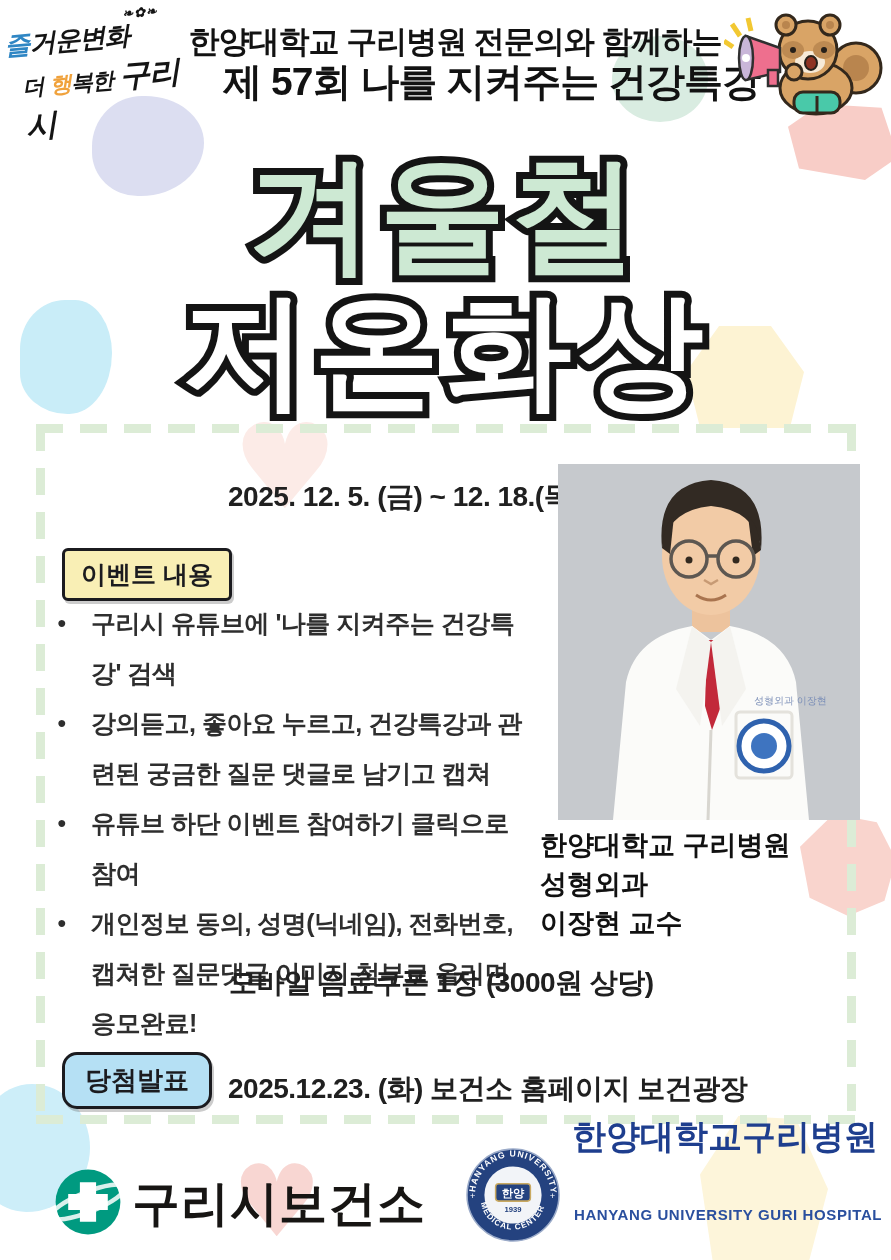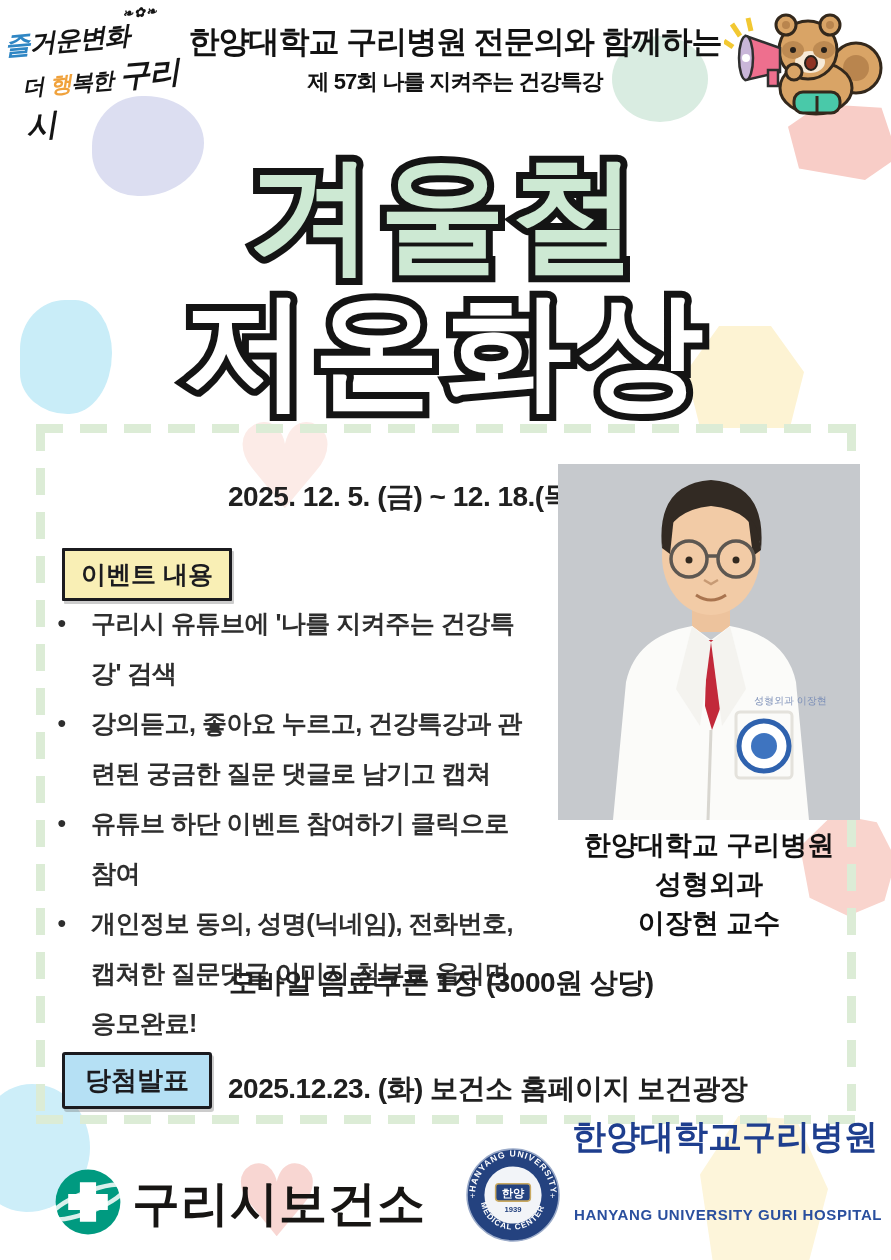--- a/index.html
+++ b/index.html
@@ -26,21 +26,21 @@
                color:#141414; transform:rotate(-5deg); }
   .city-logo .leaves { position:absolute; left:120px; top:-12px; font-size:13px; letter-spacing:1px; }
   .city-logo .l1 { font-size:26px; letter-spacing:-1px; }
   .city-logo .l2 { font-size:22px; margin-top:2px; padding-left:14px; letter-spacing:-1px; }
   .city-logo .acc-blue { color:#2f86c4; }
   .city-logo .acc-orange { color:#f0a23c; }
   .city-logo .city-big { font-size:31px; }
   .head-sub { position:absolute; left:150px; top:22px; width:610px; z-index:2;
               text-align:center; font-weight:900; color:#121212; letter-spacing:-1px; }
   .head-sub .hs1 { font-size:31px; line-height:40px; }
-  .head-sub .hs2 { font-size:22px; line-height:40px; }
+  .head-sub .hs2 { font-size:39px; line-height:40px;text-align:right; }
   .mascot { position:absolute; left:724px; top:10px; width:160px; height:108px; z-index:2; }
 
   
   .big-title { position:absolute; left:0; width:891px; text-align:center; z-index:1;
                font-weight:900; letter-spacing:6px; }
   .big-title.t1 { top:132px; font-size:126px; }
   .big-title.t2 { top:268px; font-size:126px; }
   .big-title .layer { display:block; }
   .big-title .layer-stroke { position:absolute; left:0; right:0; top:0;
         -webkit-text-stroke:14px #141414; color:#141414; }
@@ -56,39 +56,39 @@
   .dash-top { top:0; } .dash-bottom { bottom:0; }
   .dash-left, .dash-right { top:0; width:9px; height:100%;
         background-image:repeating-linear-gradient(180deg, var(--dash-green,#dcecd6) 0 27px, transparent 27px 44px); }
   .dash-left { left:0; } .dash-right { right:0; }
 
   
   .badge { position:absolute; z-index:3; display:inline-block; border:3px solid #1b1b1f;
            font-weight:800; color:#1b1b1f; background:#fff;
            box-shadow:2px 3px 0 rgba(110,110,110,0.35); }
   .badge-date { left:62px; top:466px; padding:10px 36px; font-size:27px; border-radius:18px; background:var(--badge-date-bg,#f9c3b1); }
-  .badge-event { left:62px; top:548px; padding:7px 16px; font-size:25px; border-radius:1px; background:var(--badge-event-bg,#f9efb5); }
+  .badge-event { left:62px; top:548px; padding:7px 16px; font-size:25px; border-radius:6px; background:var(--badge-event-bg,#f9efb5); }
   .badge-prize { left:62px; top:954px; padding:8px 20px; font-size:26px; border-radius:15px; background:var(--badge-prize-bg,#e3eecb); }
-  .badge-announce { left:62px; top:1052px; padding:8px 20px; font-size:26px; border-radius:3px; background:var(--badge-announce-bg,#b5e0f4); }
+  .badge-announce { left:62px; top:1052px; padding:8px 20px; font-size:26px; border-radius:15px; background:var(--badge-announce-bg,#b5e0f4); }
   .sec-text { position:absolute; z-index:3; font-weight:700; color:#202020; font-size:28px; letter-spacing:-0.5px; }
   .txt-date { left:228px; top:478px; }
   .txt-prize { left:229px; top:964px; }
   .txt-announce { left:228px; top:1062px;margin-top:8px; }
 
   
   .bullets { position:absolute; left:55px; top:598px; width:472px; z-index:3; list-style:none; }
   .bullets li { position:relative; padding-left:36px; font-size:25px; font-weight:600;
                 color:#2e2e2e; line-height:50px; letter-spacing:-0.5px; }
   .bullets li::before { content:"●"; position:absolute; left:2px; top:0; font-size:16px; }
 
   
   .photo { position:absolute; left:558px; top:464px; width:302px; height:356px; z-index:3;
            background:#c6c9cd; overflow:hidden; }
-  .doctor-caption { position:absolute; left:552px; top:826px; width:314px; z-index:3;
-                    text-align:center; font-weight:800; font-size:27px; line-height:39px; color:#111; }
+  .doctor-caption { position:absolute; left:540px; top:826px; width:314px; z-index:3;
+                    text-align:left; font-weight:800; font-size:27px; line-height:39px; color:#111; }
 
   
   .footer-left-logo { position:absolute; left:52px; top:1166px; width:72px; height:72px; z-index:2; }
   .footer-left-name { position:absolute; left:132px; top:1172px; z-index:2;
                       font-size:48px; font-weight:900; letter-spacing:1px; color:#171513; }
   .footer-emblem { position:absolute; left:466px; top:1148px; width:94px; height:94px; z-index:2; }
   .footer-right-kor { position:absolute; left:572px; top:1114px; z-index:2;
                       font-size:34px; font-weight:800; letter-spacing:0px; color:var(--hanyang-blue,#1e3e8e); }
   .footer-right-eng { position:absolute; left:574px; top:1206px; z-index:2;
                       font-size:15px; font-weight:700; letter-spacing:0.6px; color:#2a4f9e; }

